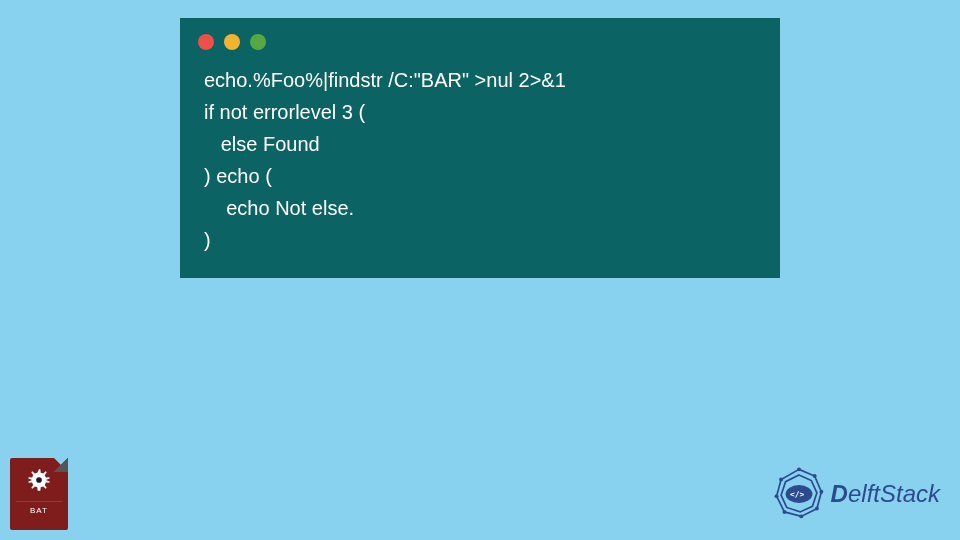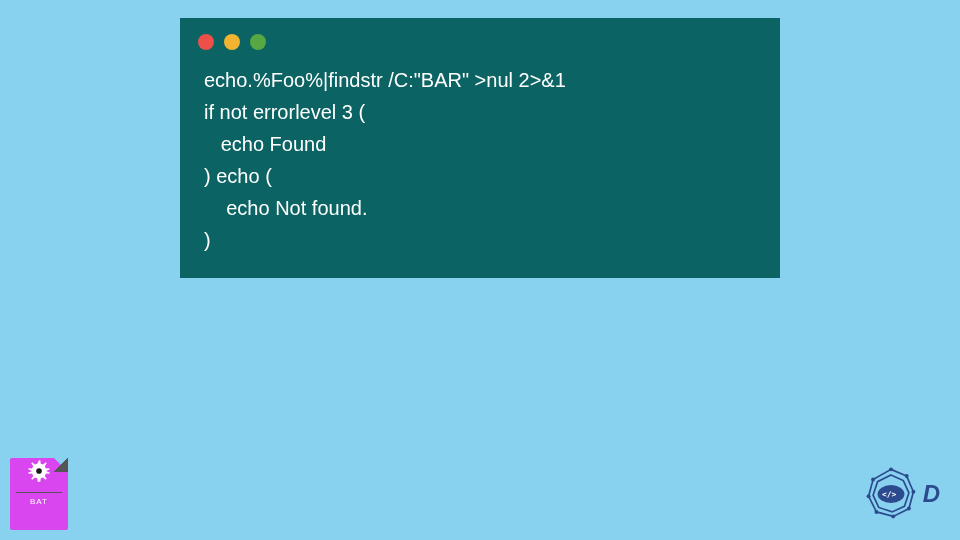--- a/index.html
+++ b/index.html
@@ -39,26 +39,26 @@
     padding: 2px 24px 4px 24px;
     white-space: pre;
     font-family: Arial, Helvetica, sans-serif;
   }
   .bat-file-icon {
     position: absolute;
     left: 10px;
     bottom: 10px;
     width: 58px;
     height: 72px;
-    background: #d946ef;
+    background: #7f1d1d;
     border-radius: 2px;
     display: flex;
     flex-direction: column;
     align-items: center;
-    justify-content: flex-start;
+    justify-content: center;
     padding-bottom: 6px;
   }
   .bat-file-icon .fold {
     position: absolute;
     top: 0;
     right: 0;
     width: 0;
     height: 0;
     border-left: 14px solid transparent;
     border-top: 14px solid #88d1ef;
@@ -111,23 +111,23 @@
 <body>
 
 <div class="code-window">
   <div class="traffic-lights">
     <div class="dot dot-red"></div>
     <div class="dot dot-yellow"></div>
     <div class="dot dot-green"></div>
   </div>
   <div class="code-block"><span>echo.%Foo%|findstr /C:"BAR" &gt;nul 2&gt;&amp;1</span>
 <span>if not errorlevel 3 (</span>
-<span>   echo Found</span>
+<span>   else Found</span>
 <span>) echo (</span>
-<span>    echo Not found.</span>
+<span>    echo Not else.</span>
 <span>)</span></div>
 </div>
 
 <div class="bat-file-icon">
   <div class="fold"></div>
   <div class="fold2"></div>
   <div class="gear">
     <svg viewBox="0 0 24 24" width="26" height="26">
       <g fill="#ffffff">
         <circle cx="12" cy="12" r="3.2" fill="#1a1a1a"></circle>
@@ -153,14 +153,15 @@
       <circle cx="54" cy="90" r="3.5" fill="#2c4b8f"></circle>
       <circle cx="24" cy="82" r="3.5" fill="#2c4b8f"></circle>
       <circle cx="10" cy="54" r="3.5" fill="#2c4b8f"></circle>
       <circle cx="18" cy="24" r="3.5" fill="#2c4b8f"></circle>
       <ellipse cx="50" cy="50" rx="24" ry="16" fill="#2c4b8f"></ellipse>
       <text x="34" y="56" font-size="14" fill="#ffffff" font-family="monospace" font-weight="bold">&lt;/&gt;</text>
     </svg>
   </div>
   <div class="logo-text">
     <span class="logo-text-bold">D</span>
+      <span>elftStack</span>
   </div>
 </div>
 
 </body></html>

